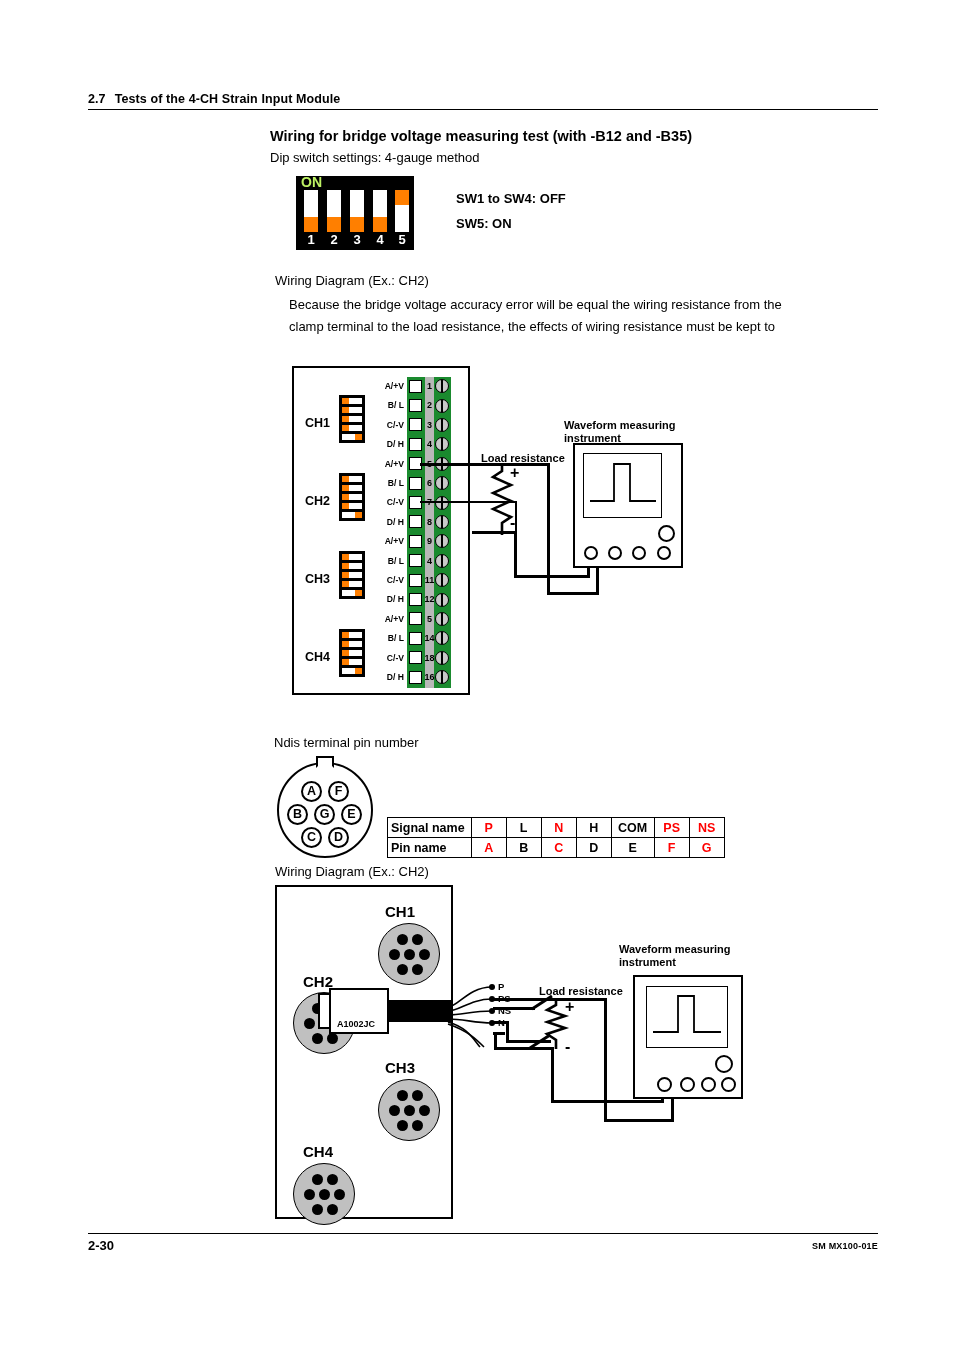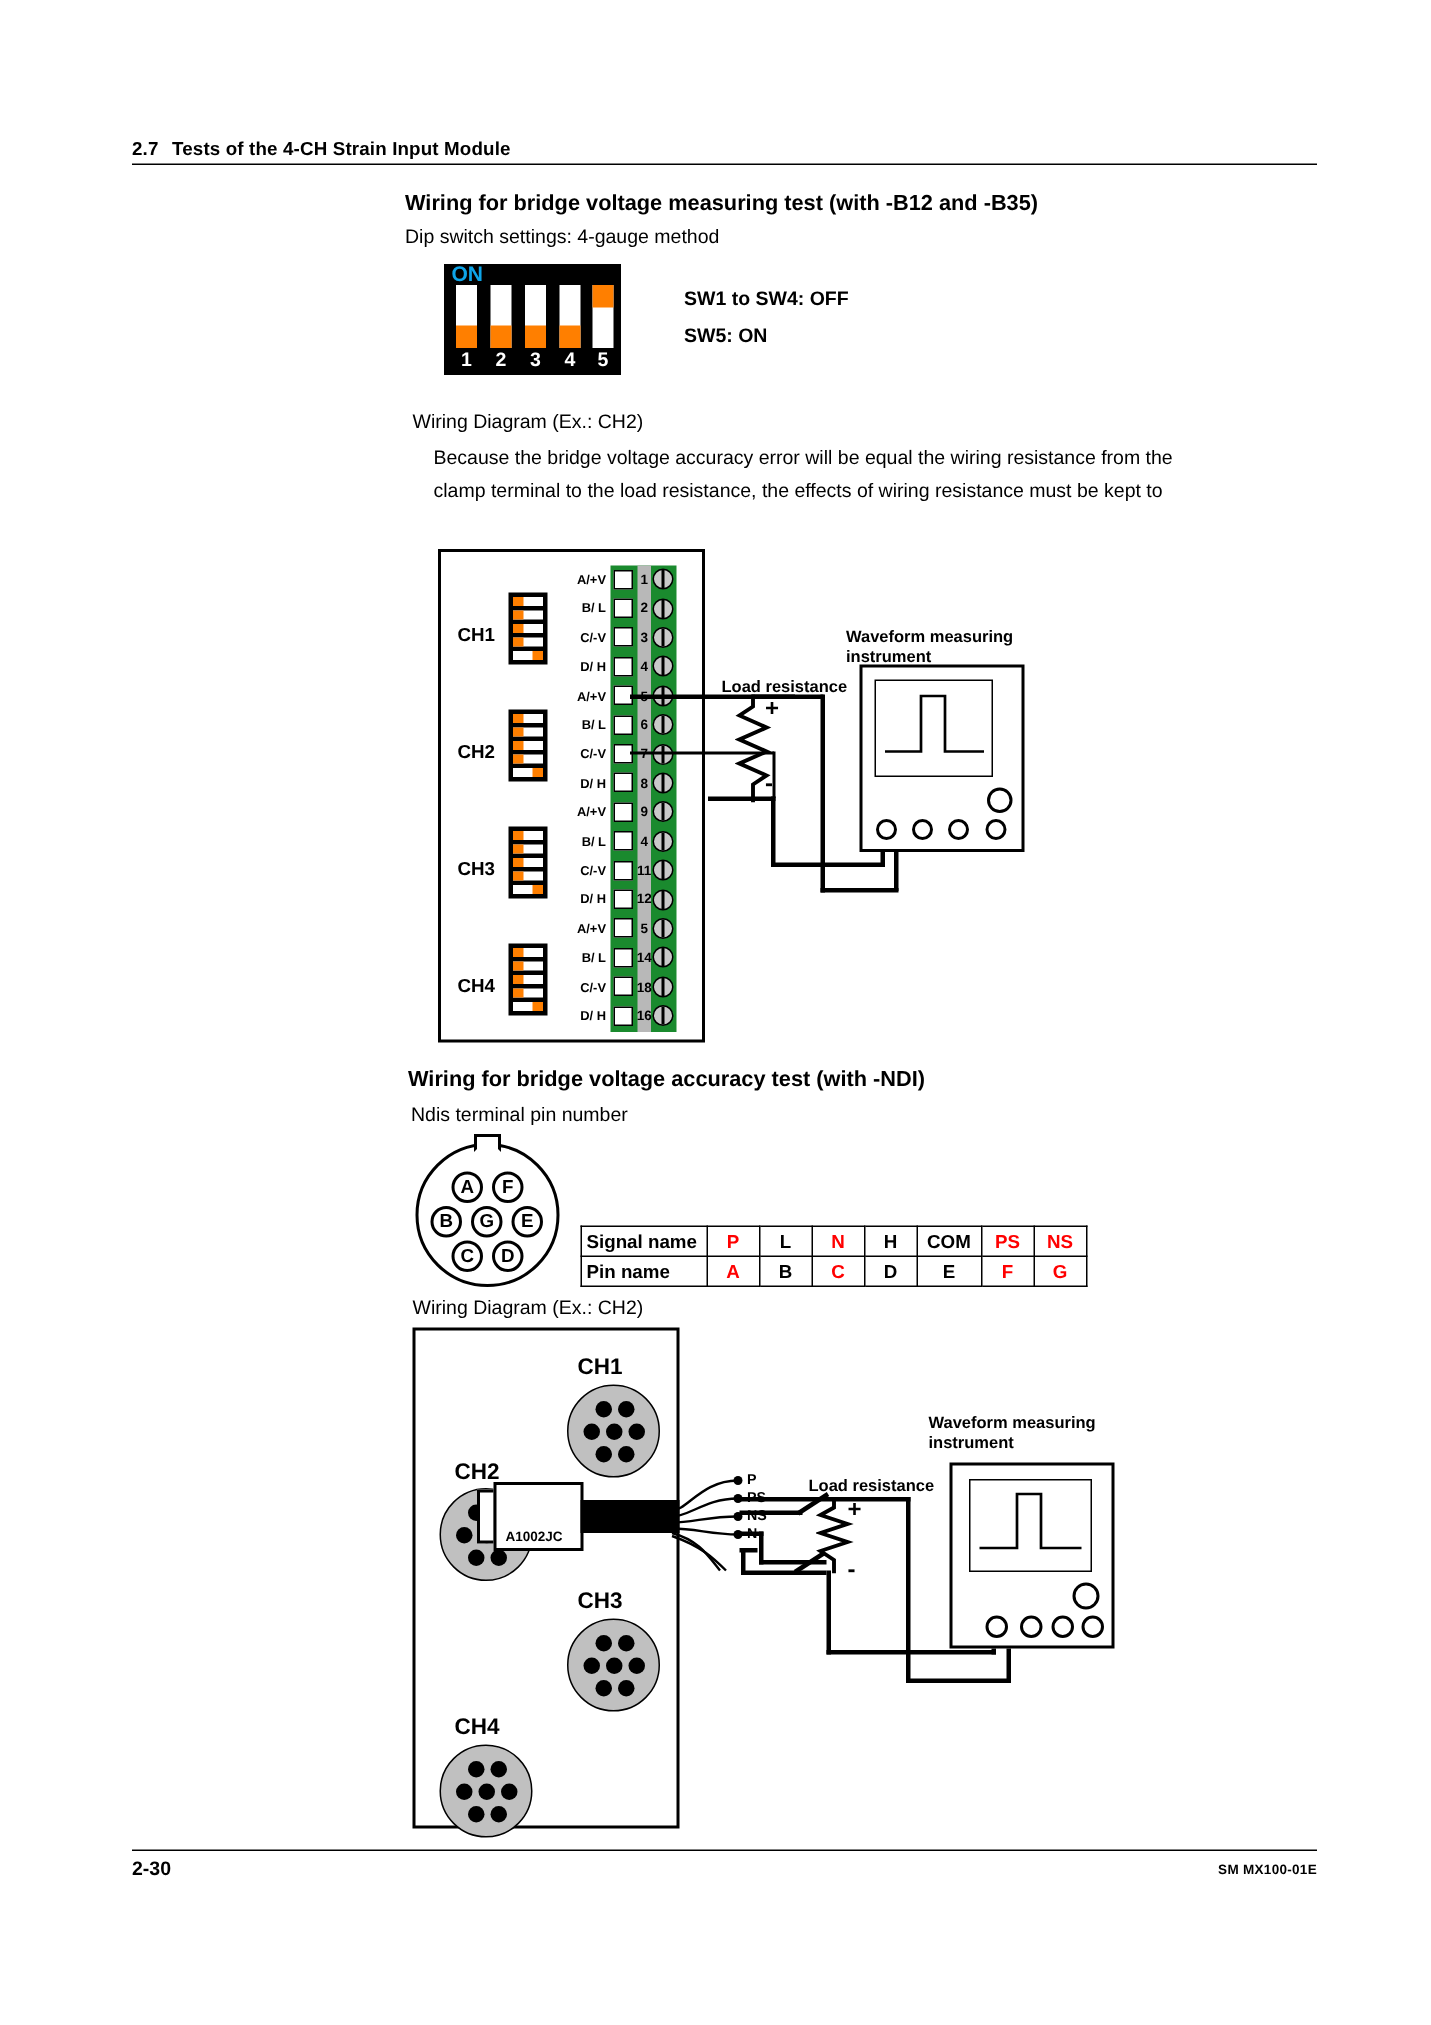--- a/index.html
+++ b/index.html
@@ -61,21 +61,21 @@
   
   #dipswitch-block {
     position: absolute;
     left: 296px; top: 176px;
     width: 118px; height: 74px;
     background: #000000;
   }
   #dipswitch-block .on-label {
     position: absolute;
     left: 5px; top: -1px;
-    color: #0ea5e9;
+    color: #bef264;
     font-size: 14px;
     font-weight: bold;
     line-height: 14px;
   }
   #dipswitch-block .sw {
     position: absolute;
     top: 14px;
     width: 14px; height: 42px;
     background: #ffffff;
   }
@@ -648,21 +648,20 @@
         <polyline points="6,47 30,47 30,10 46,10 46,47 72,47" fill="none" stroke="#000" stroke-width="1.8"></polyline>
       </svg>
     </div>
     <div class="scope-knob" style="left:83px; top:80px; width:17px; height:17px;"></div>
     <div class="scope-knob" style="left:9px;  top:101px; width:14px; height:14px;"></div>
     <div class="scope-knob" style="left:33px; top:101px; width:14px; height:14px;"></div>
     <div class="scope-knob" style="left:57px; top:101px; width:14px; height:14px;"></div>
     <div class="scope-knob" style="left:82px; top:101px; width:14px; height:14px;"></div>
   </div>
 
-  <div class="h2" style="left:272px; top:712px;">Wiring for bridge voltage accuracy test  (with -NDI)</div>
   <div class="body-line" style="left:274px; top:735px;">Ndis terminal pin number</div>
 
   <div id="ndis-connector">
     <div class="shell"></div>
     <div class="key"></div>
     <div class="pin" style="left:24px; top:19px;">A</div>
     <div class="pin" style="left:51px; top:19px;">F</div>
     <div class="pin" style="left:10px; top:42px;">B</div>
     <div class="pin" style="left:37px; top:42px;">G</div>
     <div class="pin" style="left:64px; top:42px;">E</div>

